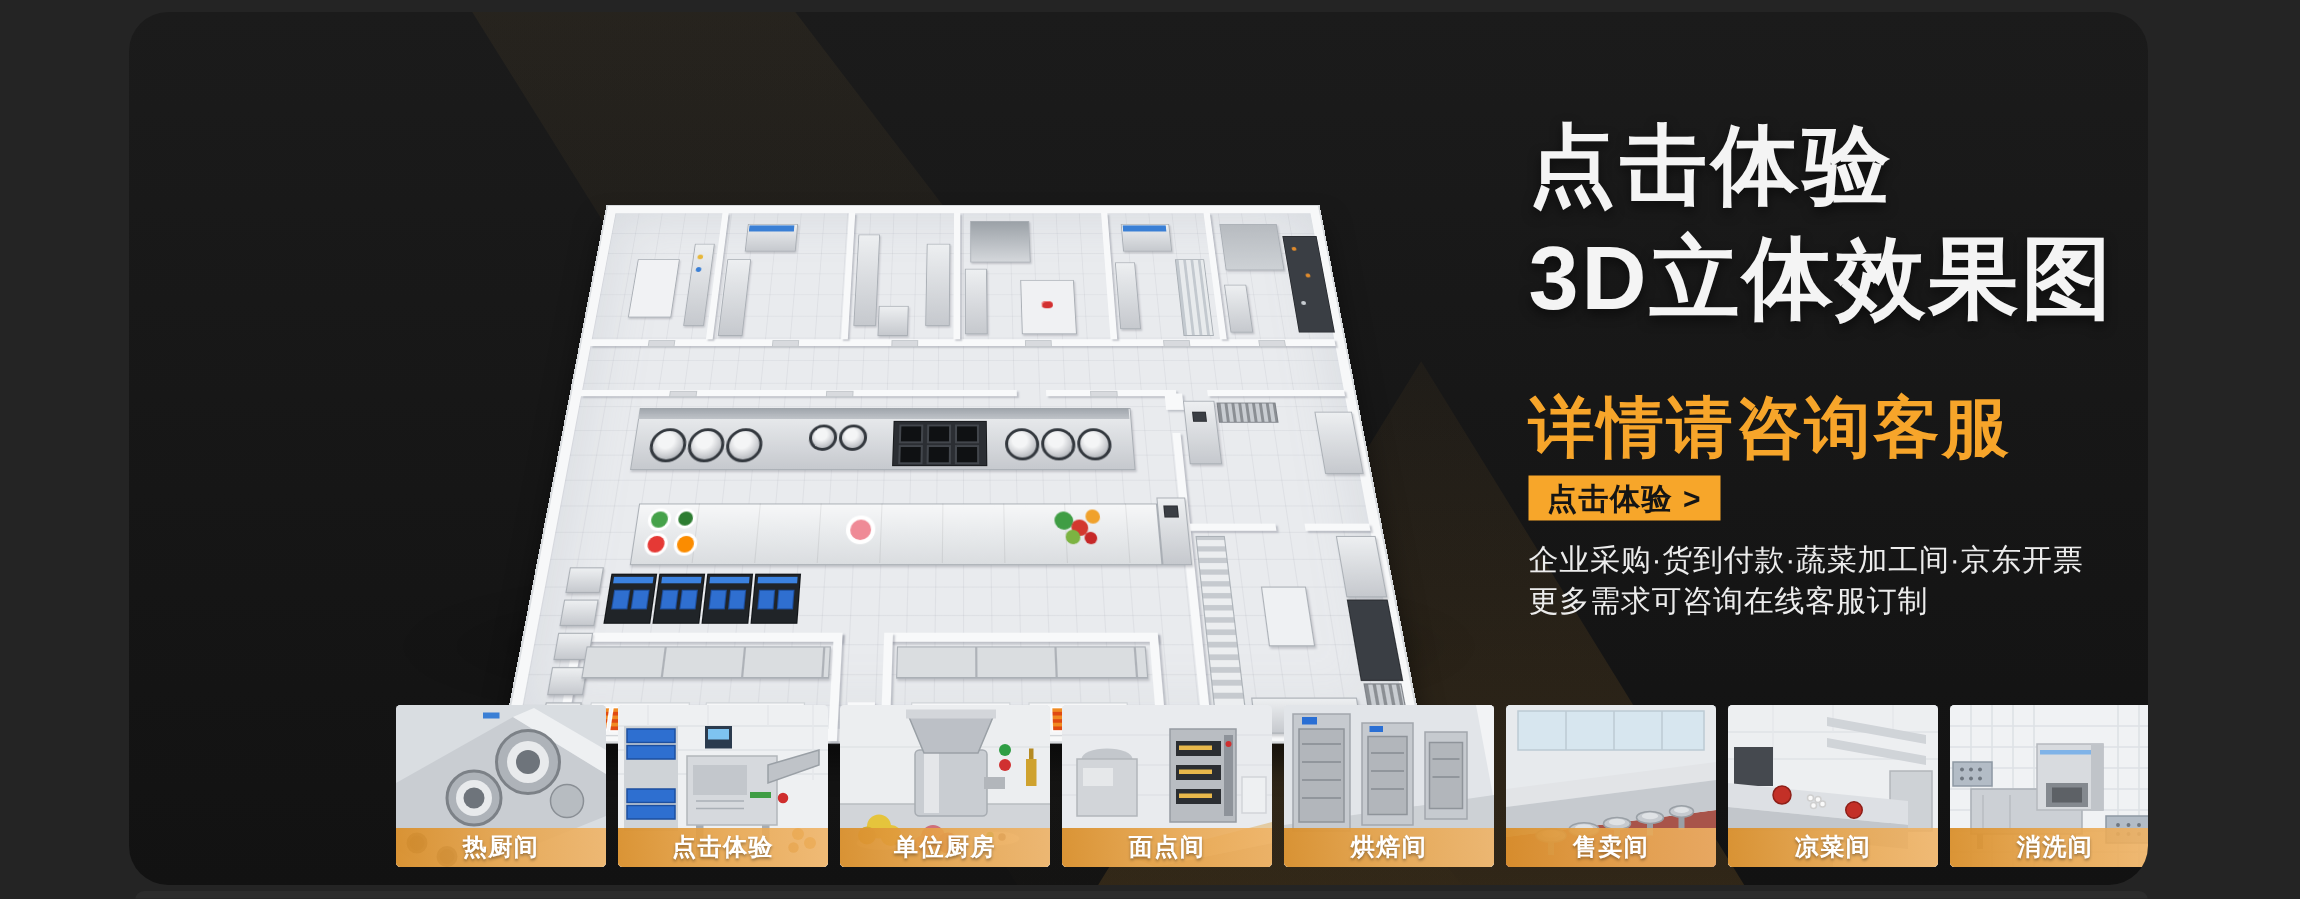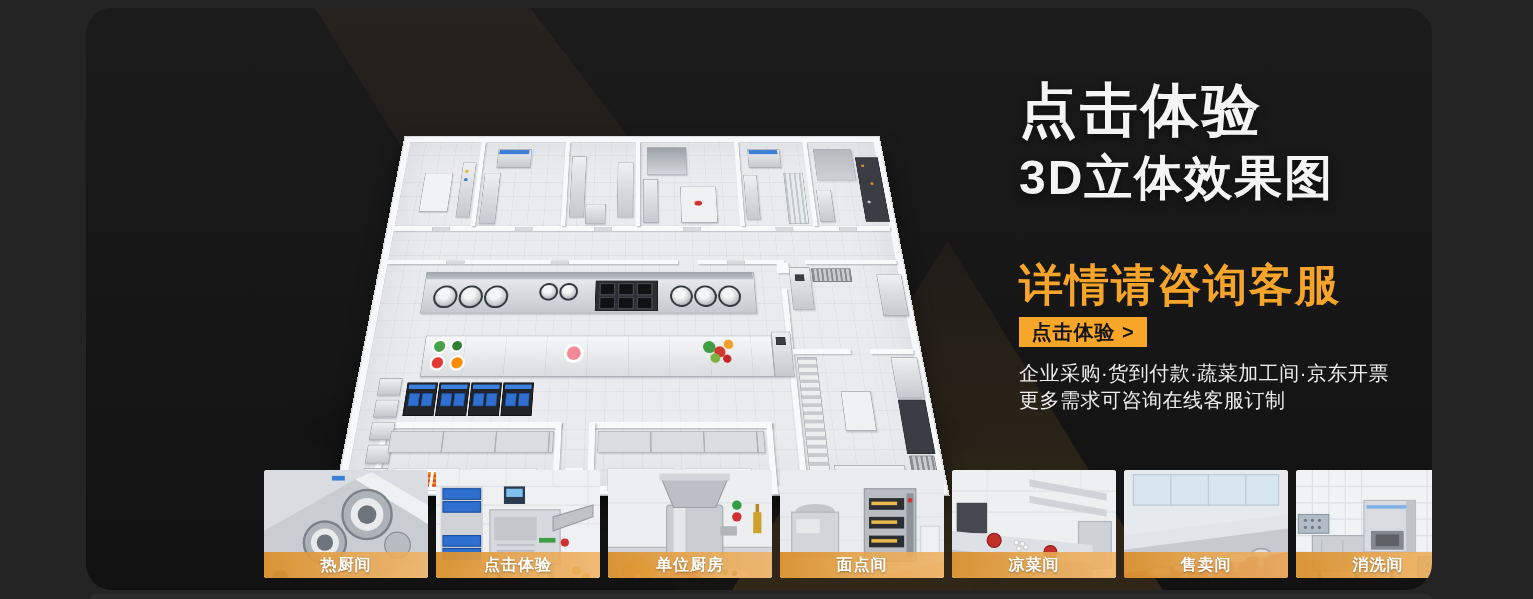--- a/index.html
+++ b/index.html
@@ -58,33 +58,33 @@
   .steamer .win{position:absolute;width:13px;height:16px;top:14px;background:#2f6fd0;border:1px solid #1d4fa0;}
   .traybox{position:absolute;background:#f6f7f8;border:1px solid #cfd3d7;display:flex;gap:2px;padding:3px;box-sizing:border-box;}
   .tray{flex:1;background:repeating-linear-gradient(0deg,#e04a12 0 3px,#f08a22 3px 6px);border:1px solid #fff;}
   .dot{position:absolute;border-radius:50%;}
   .rack-v{position:absolute;background:repeating-linear-gradient(90deg,#c3c9cf 0 3px,#e8ebed 3px 8px);border:1px solid #aab0b6;}
   .rack-h{position:absolute;background:repeating-linear-gradient(0deg,#c6cacf 0 5px,#eceef0 5px 11px);border:1px solid #aab0b6;}
   .grill{position:absolute;background:repeating-linear-gradient(90deg,#8b8f94 0 3px,#c9cdd2 3px 7px);border:1px solid #7d8187;}
   
   .hero{position:absolute;left:933px;top:0;width:560px;color:#f2f2f2;z-index:3;}
   .title1{position:absolute;top:64px;left:0;font-size:58px;font-weight:900;letter-spacing:3px;color:#f4f4f4;text-shadow:0 3px 8px rgba(0,0,0,0.5);}
-  .title2{position:absolute;top:138px;left:0;font-size:48px;font-weight:900;letter-spacing:2px;color:#f4f4f4;text-shadow:0 3px 8px rgba(0,0,0,0.5);}
+  .title2{position:absolute;top:138px;left:0;font-size:60px;font-weight:900;letter-spacing:2px;color:#f4f4f4;text-shadow:0 3px 8px rgba(0,0,0,0.5);}
   .subtitle{position:absolute;top:248px;left:0;font-size:44px;font-weight:800;letter-spacing:2px;color:#f7a52a;}
   .cta{
     position:absolute;top:309px;left:0;width:128px;height:30px;
     background:#f7a62a;color:#151515;border:none;
     font-size:20px;font-weight:700;font-family:inherit;
     display:flex;align-items:center;justify-content:center;cursor:pointer;letter-spacing:1px;
   }
   .info1{position:absolute;top:352px;left:0;font-size:20px;color:#ececec;letter-spacing:0.5px;}
   .info2{position:absolute;top:379px;left:0;font-size:20px;color:#ececec;letter-spacing:0.5px;}
   
   .thumbs{position:absolute;left:178px;top:462px;display:flex;gap:8px;z-index:3;}
-  .thumb{position:relative;width:164px;height:108px;border-radius:3px;overflow:hidden;background:#dfe2e6;cursor:pointer;flex:0 0 auto;}
+  .thumb{position:relative;width:140px;height:108px;border-radius:3px;overflow:hidden;background:#dfe2e6;cursor:pointer;flex:0 0 auto;}
   .thumb svg{position:absolute;inset:0;display:block;}
   .thumb-label{
     position:absolute;left:0;right:0;bottom:0;height:26px;
     background:linear-gradient(85deg,rgba(217,143,43,0.95) 0%,rgba(232,166,78,0.9) 55%,rgba(240,179,101,0.88) 100%);
     color:#fff;font-size:16px;font-weight:700;
     display:flex;align-items:center;justify-content:center;
     text-shadow:0 1px 2px rgba(0,0,0,0.35);letter-spacing:1px;
   }
   .next-strip{position:absolute;left:90px;top:594px;width:1342px;height:6px;background:#2c2c2c;border-radius:8px 8px 0 0;}
 </style>
@@ -369,41 +369,38 @@
         <rect x="76" y="56" width="30" height="10" fill="#2b2e32"></rect>
           <rect x="78" y="59" width="22" height="3" fill="#e8b84b"></rect>
         <rect x="108" y="20" width="6" height="54" fill="#8e939a"></rect>
           <circle cx="111" cy="26" r="2" fill="#d03030"></circle>
         <polygon points="48,102 140,78 140,92 62,108" fill="#e3cba2"></polygon>
         <polygon points="62,108 140,92 140,108" fill="#c7a87b"></polygon>
       </svg>
       <div class="thumb-label">面点间</div>
     </div>
 
-
-    <div class="thumb">
-      <svg viewBox="0 0 140 108">
-        <rect width="140" height="108" fill="#edeff1"></rect>
-        <path d="M0 18 H140 M0 36 H140" stroke="#e0e3e6"></path>
-        <path d="M30 0 V36 M70 0 V18 M110 0 V18" stroke="#e4e7ea"></path>
-        <polygon points="66,8 132,20 132,26 66,14" fill="#d0d4d8"></polygon>
-        <polygon points="66,22 132,34 132,40 66,28" fill="#d0d4d8"></polygon>
-        <rect x="4" y="28" width="26" height="26" fill="#45494f"></rect>
-        <rect x="108" y="44" width="28" height="40" fill="#ced2d6" stroke="#b2b6bb"></rect>
-        <polygon points="0,52 120,64 120,80 0,68" fill="#dde0e4"></polygon>
-        <polygon points="0,68 120,80 120,96 0,84" fill="#c2c6cb"></polygon>
-        <rect x="0" y="84" width="70" height="24" fill="#cdd1d5"></rect>
-        <circle cx="36" cy="60" r="6" fill="#c33027" stroke="#8e1f18"></circle>
-        <circle cx="84" cy="70" r="5.5" fill="#c33027" stroke="#8e1f18"></circle>
-        <circle cx="55" cy="62" r="2" fill="#fafafa" stroke="#cfcfcf"></circle>
-          <circle cx="60" cy="63" r="2" fill="#fafafa" stroke="#cfcfcf"></circle>
-          <circle cx="57" cy="67" r="2" fill="#fafafa" stroke="#cfcfcf"></circle>
-          <circle cx="63" cy="66" r="2" fill="#fafafa" stroke="#cfcfcf"></circle>
-      </svg>
-      <div class="thumb-label">凉菜间</div>
+    <div class="thumb">
+      <svg viewBox="0 0 140 108">
+        <rect width="140" height="108" fill="#e2e5e9"></rect>
+        <polygon points="128,0 140,0 140,64" fill="#f2f3f5"></polygon>
+        <polygon points="0,80 140,60 140,108 0,108" fill="#cdd1d5"></polygon>
+        <rect x="6" y="6" width="38" height="78" fill="#c6cacf" stroke="#a2a7ad"></rect>
+        <rect x="10" y="16" width="30" height="62" fill="#b2b6bb" stroke="#8f949a"></rect>
+        <path d="M12 26 H38 M12 38 H38 M12 50 H38 M12 62 H38" stroke="#878c92"></path>
+        <rect x="12" y="8" width="10" height="5" fill="#2a6fd4"></rect>
+        <rect x="52" y="12" width="34" height="68" fill="#c6cacf" stroke="#a2a7ad"></rect>
+        <rect x="56" y="21" width="26" height="52" fill="#b2b6bb" stroke="#8f949a"></rect>
+        <path d="M58 32 H80 M58 44 H80 M58 56 H80" stroke="#878c92"></path>
+        <rect x="57" y="14" width="9" height="4" fill="#2a6fd4"></rect>
+        <rect x="94" y="18" width="28" height="58" fill="#c6cacf" stroke="#a2a7ad"></rect>
+        <rect x="97" y="25" width="22" height="44" fill="#b2b6bb" stroke="#8f949a"></rect>
+        <path d="M99 36 H117 M99 48 H117" stroke="#878c92"></path>
+      </svg>
+      <div class="thumb-label">烘焙间</div>
     </div>
 
     <div class="thumb">
       <svg viewBox="0 0 140 108">
         <rect width="140" height="108" fill="#e7eaed"></rect>
         <rect x="8" y="4" width="124" height="26" fill="#d7e6ef" stroke="#bccad3"></rect>
         <path d="M40 4 V30 M72 4 V30 M104 4 V30" stroke="#bccad3"></path>
         <polygon points="0,88 140,70 140,108 0,108" fill="#a8544a"></polygon>
         <polygon points="0,56 140,38 140,50 0,68" fill="#e2e4e7"></polygon>
         <polygon points="0,68 140,50 140,70 0,88" fill="#c6cacf"></polygon>
@@ -417,20 +414,42 @@
           <ellipse cx="74" cy="79" rx="9" ry="4" fill="#c6cacf" stroke="#9aa0a6"></ellipse>
           <ellipse cx="74" cy="78" rx="5.5" ry="2.2" fill="#dfe2e5"></ellipse>
         <rect x="94" y="76" width="4" height="11" fill="#9aa0a6"></rect>
           <ellipse cx="96" cy="75" rx="9" ry="4" fill="#c6cacf" stroke="#9aa0a6"></ellipse>
           <ellipse cx="96" cy="74" rx="5.5" ry="2.2" fill="#dfe2e5"></ellipse>
         <rect x="115" y="72" width="4" height="11" fill="#9aa0a6"></rect>
           <ellipse cx="117" cy="71" rx="8" ry="3.8" fill="#c6cacf" stroke="#9aa0a6"></ellipse>
           <ellipse cx="117" cy="70" rx="5" ry="2" fill="#dfe2e5"></ellipse>
       </svg>
       <div class="thumb-label">售卖间</div>
+    </div>
+
+    <div class="thumb">
+      <svg viewBox="0 0 140 108">
+        <rect width="140" height="108" fill="#edeff1"></rect>
+        <path d="M0 18 H140 M0 36 H140" stroke="#e0e3e6"></path>
+        <path d="M30 0 V36 M70 0 V18 M110 0 V18" stroke="#e4e7ea"></path>
+        <polygon points="66,8 132,20 132,26 66,14" fill="#d0d4d8"></polygon>
+        <polygon points="66,22 132,34 132,40 66,28" fill="#d0d4d8"></polygon>
+        <rect x="4" y="28" width="26" height="26" fill="#45494f"></rect>
+        <rect x="108" y="44" width="28" height="40" fill="#ced2d6" stroke="#b2b6bb"></rect>
+        <polygon points="0,52 120,64 120,80 0,68" fill="#dde0e4"></polygon>
+        <polygon points="0,68 120,80 120,96 0,84" fill="#c2c6cb"></polygon>
+        <rect x="0" y="84" width="70" height="24" fill="#cdd1d5"></rect>
+        <circle cx="36" cy="60" r="6" fill="#c33027" stroke="#8e1f18"></circle>
+        <circle cx="84" cy="70" r="5.5" fill="#c33027" stroke="#8e1f18"></circle>
+        <circle cx="55" cy="62" r="2" fill="#fafafa" stroke="#cfcfcf"></circle>
+          <circle cx="60" cy="63" r="2" fill="#fafafa" stroke="#cfcfcf"></circle>
+          <circle cx="57" cy="67" r="2" fill="#fafafa" stroke="#cfcfcf"></circle>
+          <circle cx="63" cy="66" r="2" fill="#fafafa" stroke="#cfcfcf"></circle>
+      </svg>
+      <div class="thumb-label">凉菜间</div>
     </div>
 
     <div class="thumb">
       <svg viewBox="0 0 140 108">
         <rect width="140" height="108" fill="#f0f2f4"></rect>
         <path d="M0 14 H140 M0 28 H140 M0 42 H140 M0 56 H140 M0 70 H140 M0 84 H140 M0 98 H140" stroke="#dde1e5"></path>
         <path d="M14 0 V108 M28 0 V108 M42 0 V108 M56 0 V108 M112 0 V108 M126 0 V108" stroke="#dde1e5"></path>
         <rect x="2" y="38" width="26" height="16" fill="#b3bcc6" stroke="#8e99a4"></rect>
         <circle cx="8" cy="43" r="1.3" fill="#6f7780"></circle>
           <circle cx="14" cy="43" r="1.3" fill="#6f7780"></circle>

